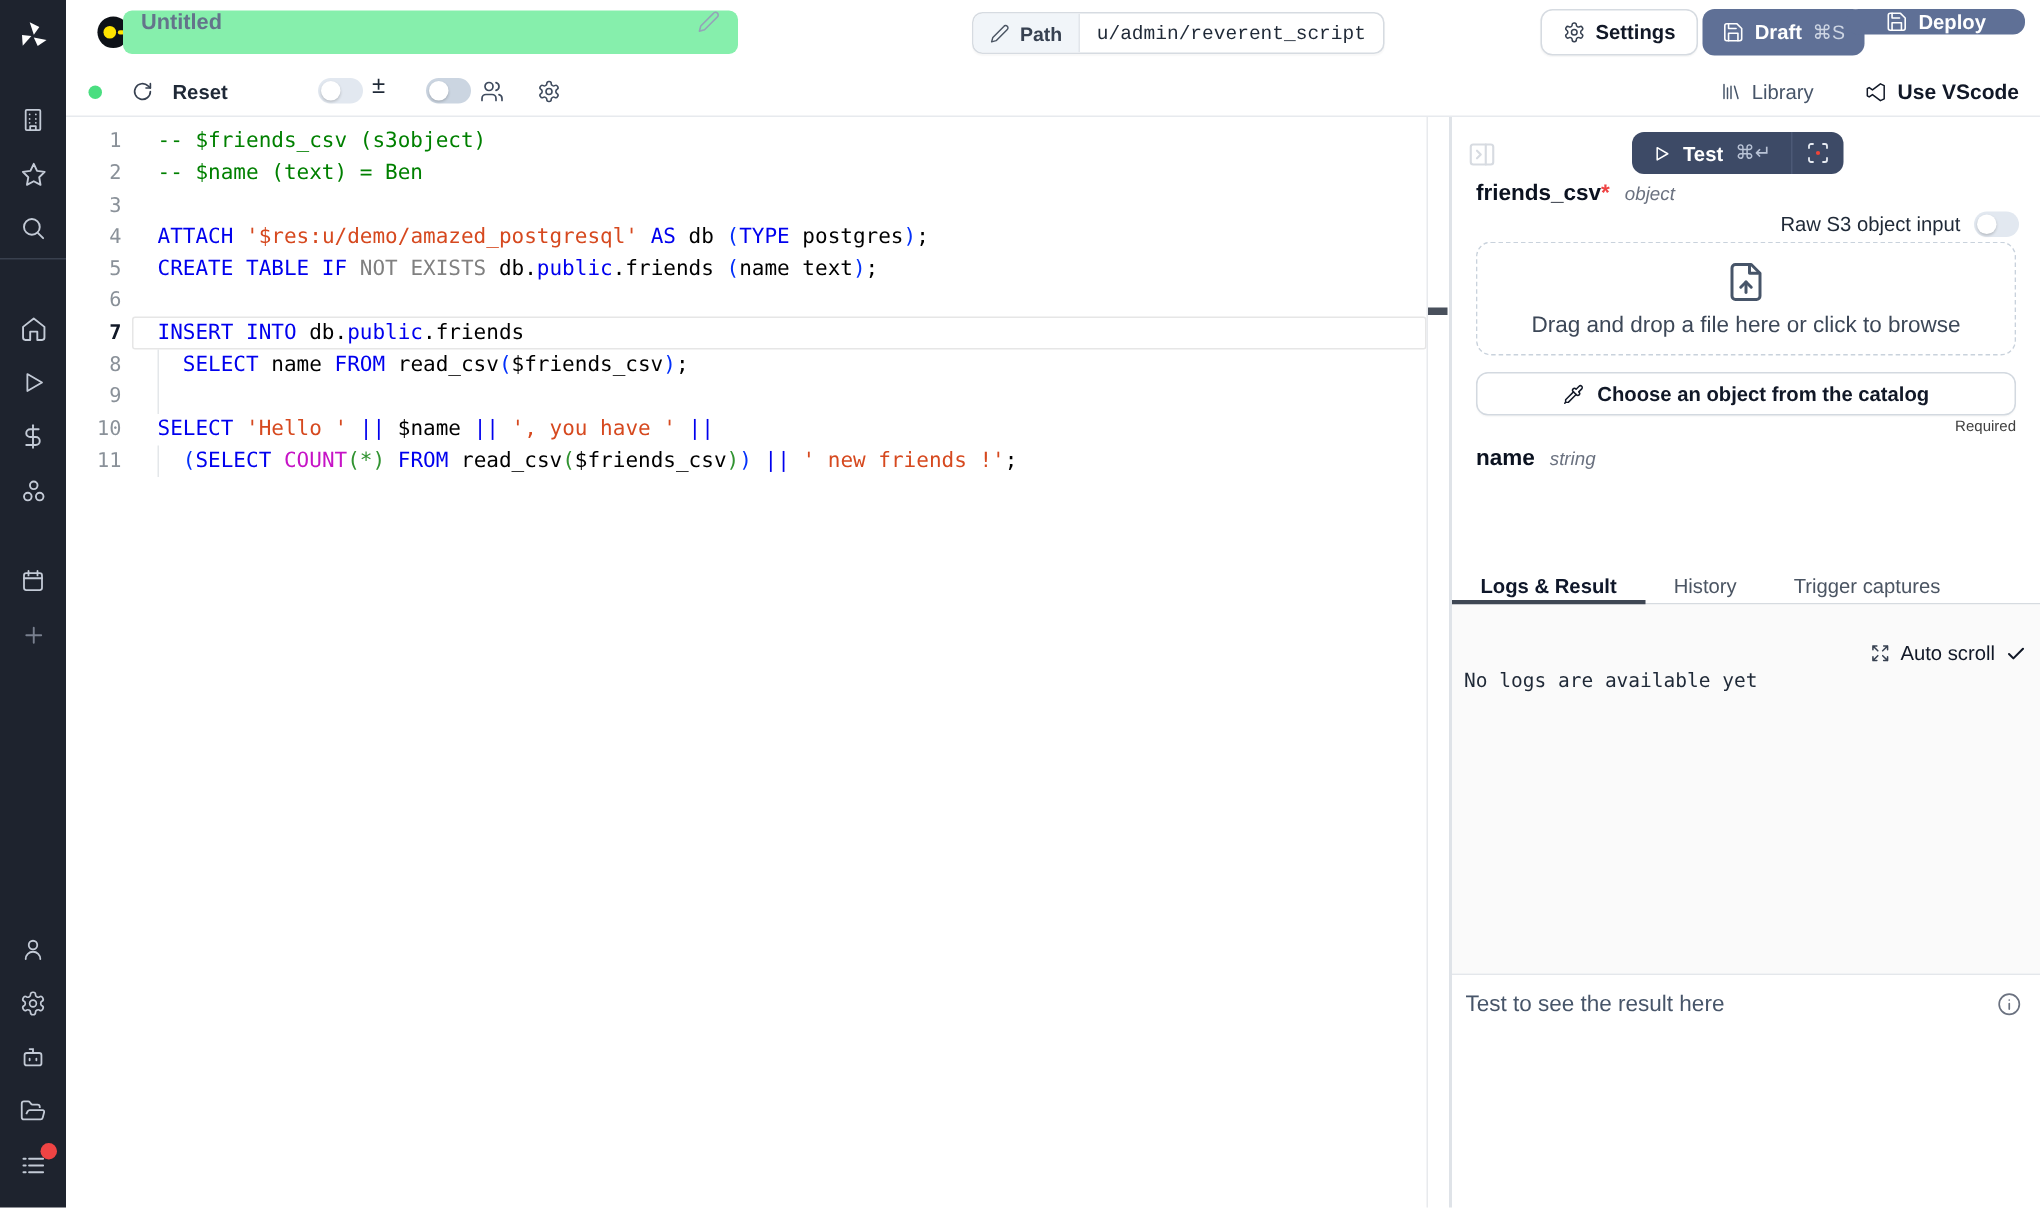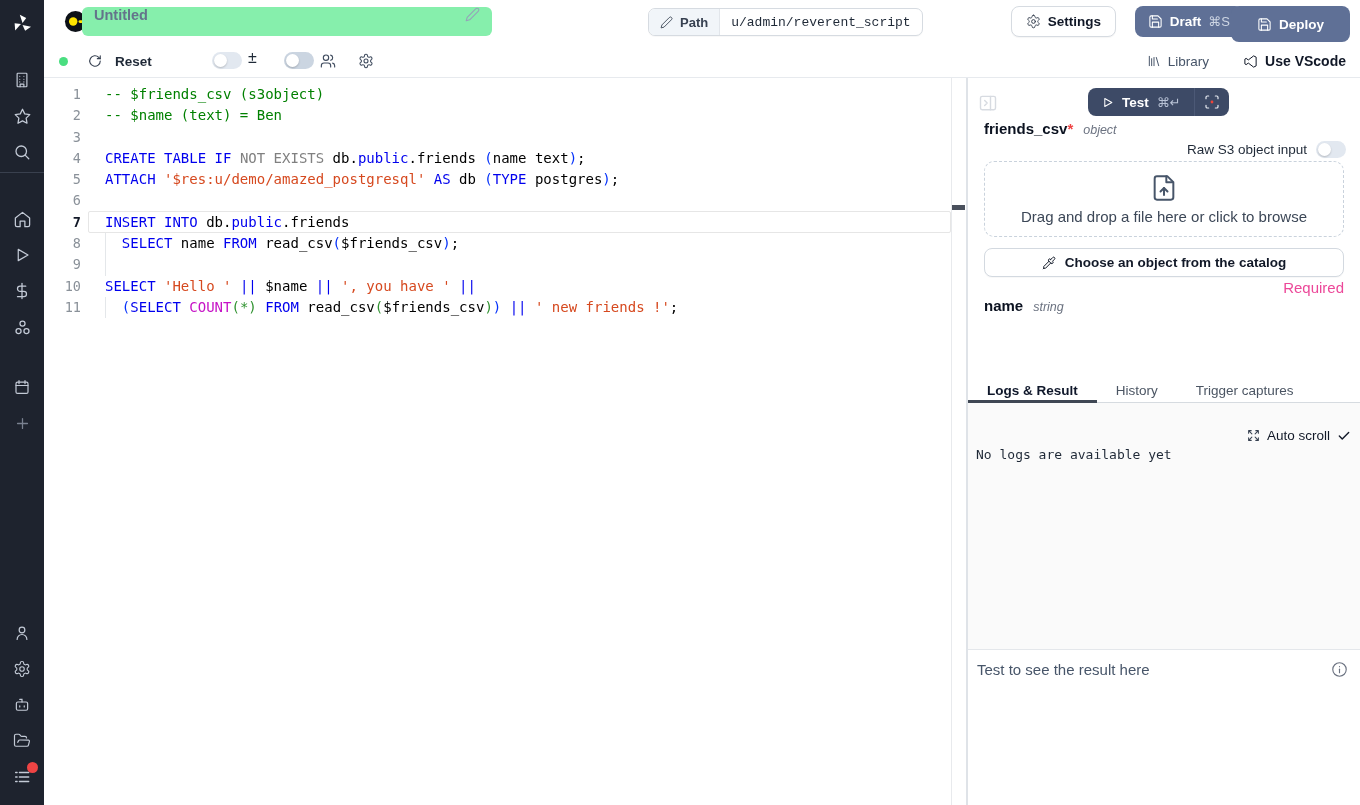--- a/index.html
+++ b/index.html
@@ -26,25 +26,25 @@
   .title-pill .t { color:#64748b; font-size:14.5px; font-weight:600; flex:1; }
   .pencil { color:#94a3b8; }
   .path-group { position:absolute; left:604px; top:8px; height:28px; display:flex; align-items:stretch;
     border:1px solid #d6dbe1; border-radius:7px; overflow:hidden; background:#fff; box-shadow:0 1px 1px rgba(0,0,0,.03); }
   .path-left { display:flex; align-items:center; gap:7px; background:#f1f5f9; padding:0 11px;
     font-size:13px; font-weight:600; color:#374151; border-right:1px solid #e2e6eb; }
   .path-right { display:flex; align-items:center; padding:0 11px;
     font-family:Liberation Mono, monospace; font-size:13px; color:#1f2937; }
   .btn { display:inline-flex; align-items:center; gap:7px; border-radius:8px; font-size:13.5px;
     font-weight:600; cursor:pointer; justify-content:center; }
-  .btn-settings { position:absolute; right:244px; top:6px; height:31px; padding:0 14px; background:#fff;
+  .btn-settings { position:absolute; right:228px; top:6px; height:31px; padding:0 14px; background:#fff;
     border:1px solid #d6dbe1; color:#111827; box-shadow:0 1px 1px rgba(0,0,0,.04); }
   .btn-slate { background:#5f7096; color:#fff; border:none; }
   .btn-draft { position:absolute; right:117px; top:6px; height:31px; padding:0 13px; }
-  .btn-deploy { position:absolute; right:10px; top:6px; height:36px; padding:0 26px; }
+  .btn-deploy { position:absolute; right:10px; top:6px; height:17px; padding:0 26px; }
   .kbd { color:#cdd5e3; font-weight:500; font-size:13px; }
 
   
   .toolbar { position:absolute; left:44px; top:44px; right:0; height:34px; background:#fff;
     border-bottom:1px solid #e7eaee; }
   .dot { position:absolute; left:15px; top:13px; width:9px; height:9px; border-radius:50%; }
   .reset { position:absolute; left:44px; top:7px; height:20px; display:flex; align-items:center; gap:13px;
     color:#1f2937; font-size:13.5px; font-weight:600; cursor:pointer; }
   .toggle { width:30px; height:17px; border-radius:9px; position:relative; cursor:pointer; }
   .toggle .knob { position:absolute; left:2px; top:2px; width:13px; height:13px; border-radius:50%;
@@ -92,21 +92,21 @@
   .raws3 { position:absolute; right:14px; top:63px; display:flex; align-items:center; gap:9px;
     font-size:13.5px; color:#1f2937; }
   .raws3 .toggle { background:#e2e8f0; }
   .dropzone { position:absolute; left:16px; right:16px; top:83px; height:76px; border:1.5px dashed #c9d2dc;
     border-radius:10px; display:flex; flex-direction:column; align-items:center; justify-content:center;
     gap:6px; color:#475569; cursor:pointer; background:#fff; }
   .dz-text { font-size:15px; font-weight:500; color:#3c4757; }
   .catalog-btn { position:absolute; left:16px; right:16px; top:170px; height:29px; background:#fff;
     border:1px solid #d3d9e0; border-radius:8px; display:flex; align-items:center; justify-content:center;
     gap:9px; font-size:13.5px; font-weight:600; color:#111827; cursor:pointer; box-shadow:0 1px 1px rgba(0,0,0,.03); }
-  .required { position:absolute; right:16px; top:201px; font-size:15px; color:#ec4899; }
+  .required { position:absolute; right:16px; top:201px; font-size:10px; color:#404040; }
   .txt-input { position:absolute; left:16px; right:16px; top:241px; height:31px; border:1px solid #ccd4dd;
     border-radius:8px; background:#fff; display:flex; align-items:stretch; overflow:hidden; }
   .txt-val { flex:1; display:flex; align-items:center; padding:0 11px; font-size:14px; color:#111827; }
   .dollar-btn { width:30px; border-left:1px solid #d4dae1; background:#f1f4f7; display:flex;
     align-items:center; justify-content:center; font-size:13px; font-weight:600; color:#4b5563;
     cursor:pointer; position:relative; }
   .resize-h { position:absolute; right:1px; bottom:1px; }
 
   .tabs { position:absolute; left:0; right:0; top:300px; height:25px; border-bottom:1px solid #d6dbe0;
     display:flex; align-items:stretch; }
@@ -329,22 +329,22 @@
       <div class="lnum active">7</div>
       <div class="lnum">8</div>
       <div class="lnum">9</div>
       <div class="lnum">10</div>
       <div class="lnum">11</div>
     </div>
   <div class="code-lines" id="code">
       <div class="cline"><span class="tk-c">-- $friends_csv (s3object)</span></div>
       <div class="cline"><span class="tk-c">-- $name (text) = Ben</span></div>
       <div class="cline"></div>
+      <div class="cline"><span class="tk-k">ATTACH</span><span class="tk-t"> </span><span class="tk-s">'$res:u/demo/amazed_postgresql'</span><span class="tk-t"> </span><span class="tk-k">AS</span><span class="tk-t"> db </span><span class="tk-p1">(</span><span class="tk-k">TYPE</span><span class="tk-t"> postgres</span><span class="tk-p1">)</span><span class="tk-t">;</span></div>
       <div class="cline"><span class="tk-k">CREATE TABLE IF</span><span class="tk-t"> </span><span class="tk-g">NOT EXISTS</span><span class="tk-t"> db.</span><span class="tk-k">public</span><span class="tk-t">.friends </span><span class="tk-p1">(</span><span class="tk-t">name text</span><span class="tk-p1">)</span><span class="tk-t">;</span></div>
-      <div class="cline"><span class="tk-k">ATTACH</span><span class="tk-t"> </span><span class="tk-s">'$res:u/demo/amazed_postgresql'</span><span class="tk-t"> </span><span class="tk-k">AS</span><span class="tk-t"> db </span><span class="tk-p1">(</span><span class="tk-k">TYPE</span><span class="tk-t"> postgres</span><span class="tk-p1">)</span><span class="tk-t">;</span></div>
       <div class="cline"></div>
       <div class="cline"><span class="tk-k">INSERT INTO</span><span class="tk-t"> db.</span><span class="tk-k">public</span><span class="tk-t">.friends</span></div>
       <div class="cline guide"><span class="tk-t">  </span><span class="tk-k">SELECT</span><span class="tk-t"> name </span><span class="tk-k">FROM</span><span class="tk-t"> read_csv</span><span class="tk-p1">(</span><span class="tk-t">$friends_csv</span><span class="tk-p1">)</span><span class="tk-t">;</span></div>
       <div class="cline guide"></div>
       <div class="cline"><span class="tk-k">SELECT</span><span class="tk-t"> </span><span class="tk-s">'Hello '</span><span class="tk-t"> </span><span class="tk-k">||</span><span class="tk-t"> $name </span><span class="tk-k">||</span><span class="tk-t"> </span><span class="tk-s">', you have '</span><span class="tk-t"> </span><span class="tk-k">||</span></div>
       <div class="cline guide"><span class="tk-t">  </span><span class="tk-p1">(</span><span class="tk-k">SELECT</span><span class="tk-t"> </span><span class="tk-m">COUNT</span><span class="tk-p2">(*)</span><span class="tk-t"> </span><span class="tk-k">FROM</span><span class="tk-t"> read_csv</span><span class="tk-p2">(</span><span class="tk-t">$friends_csv</span><span class="tk-p2">)</span><span class="tk-p1">)</span><span class="tk-t"> </span><span class="tk-k">||</span><span class="tk-t"> </span><span class="tk-s">' new friends !'</span><span class="tk-t">;</span></div>
     </div>
   <div class="current-line"></div>
   <div class="oruler"></div>
   <div class="ocursor"></div>

